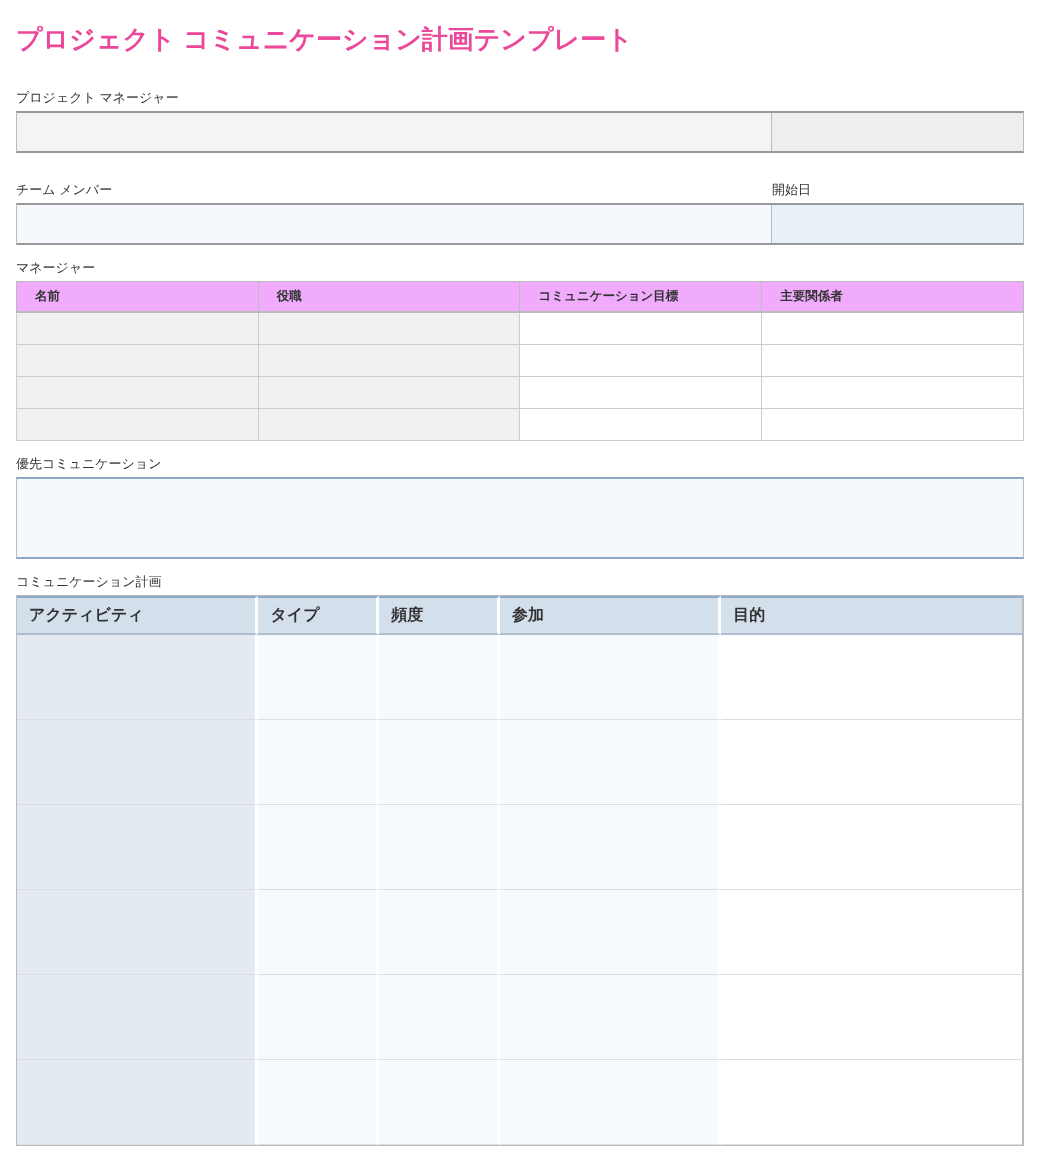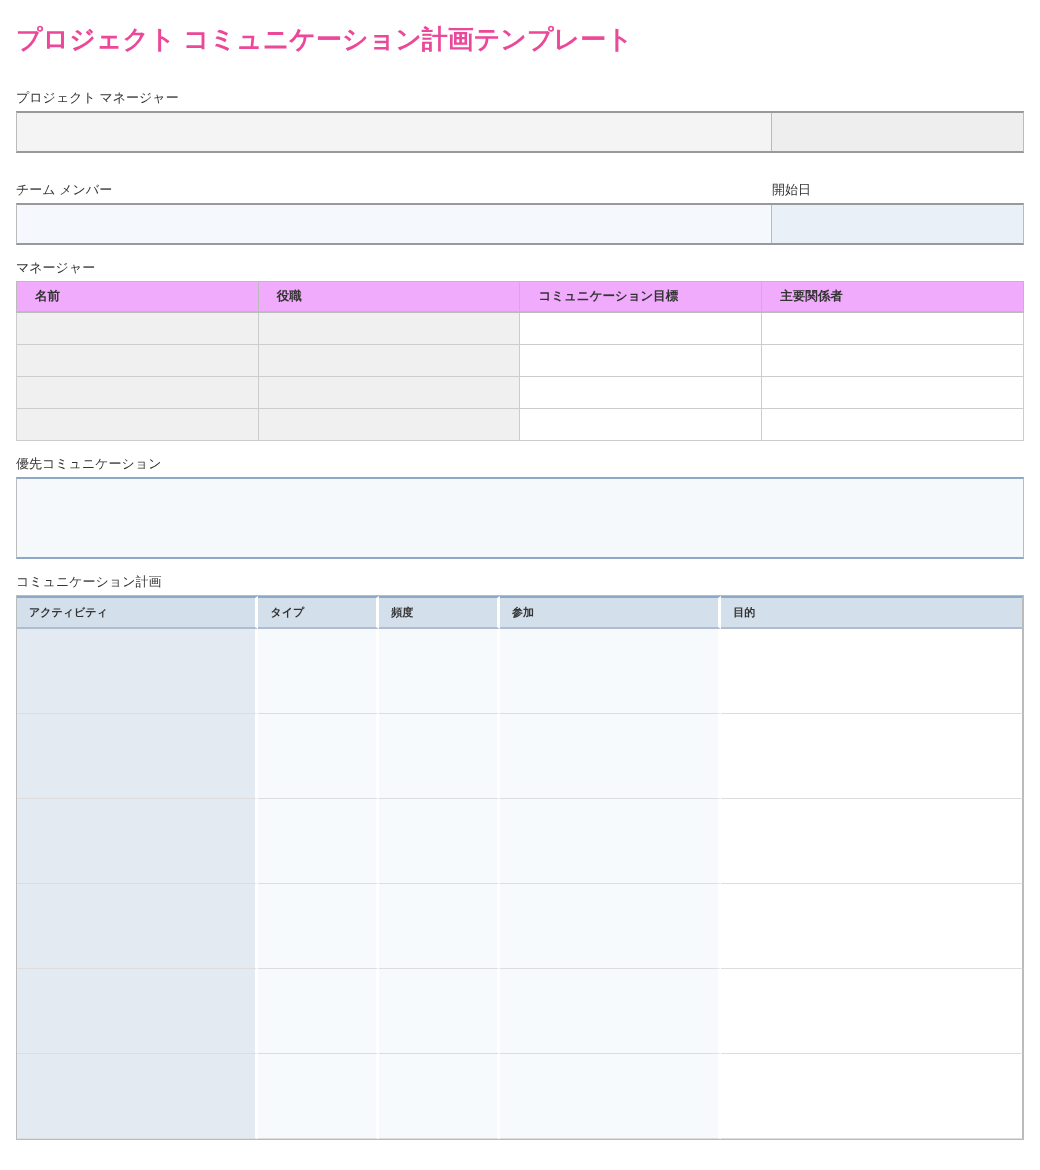--- a/index.html
+++ b/index.html
@@ -85,21 +85,21 @@
     width: 100%;
     border-collapse: separate;
     border-spacing: 0;
     border: 1px solid #bbb;
   }
   table.plan th {
     background: #d4dfec;
     text-align: left;
     padding: 7px 12px;
     font-weight: bold;
-    font-size: 11px;
+    font-size: 16px;
     border-top: 2px solid #8ea8c8;
     border-bottom: 2px solid #b0bdd0;
     border-right: 3px solid #fff;
   }
   table.plan th:last-child { border-right: 1px solid #bbb; }
   table.plan td {
     height: 85px;
     border-bottom: 1px solid #ddd;
     border-right: 3px solid #fff;
     padding: 4px 8px;

